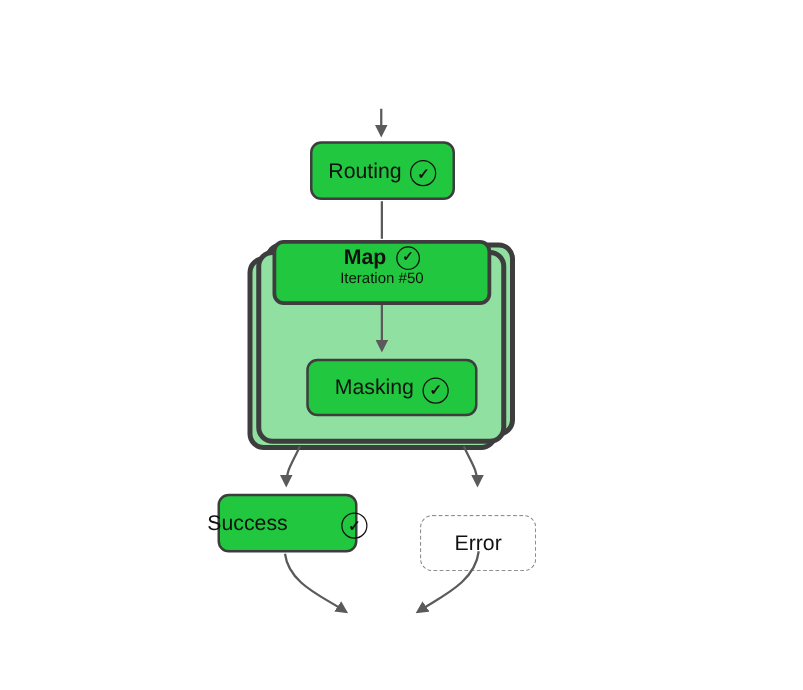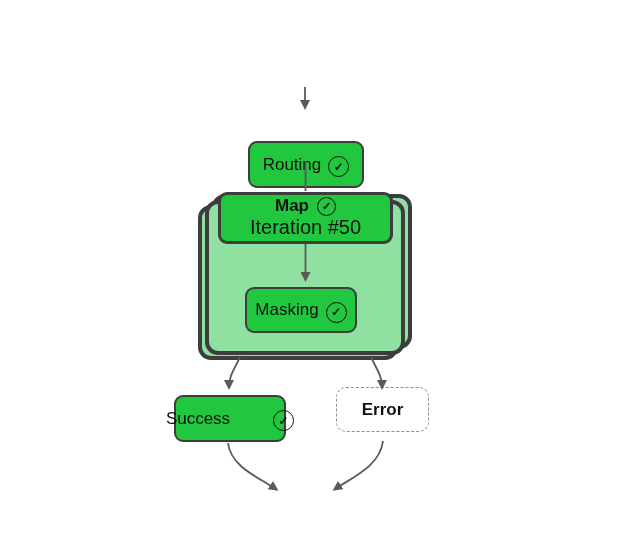--- a/index.html
+++ b/index.html
@@ -41,29 +41,28 @@
     border: 2px solid var(--dark-border, #3d3d3d);
     border-radius: 9px;
     display: flex;
     align-items: center;
     justify-content: center;
     gap: 7px;
     font-size: 17px;
     box-sizing: border-box;
     z-index: 3;
   }
-  .state.routing { left: 248px; top: 113px; width: 116px; height: 47px; margin-top: 28px; }
-  .state.masking { left: 245px; top: 287px; width: 112px; height: 46px; }
+  .state.routing { left: 248px; top: 113px; width: 116px; height: 47px; }
+  .state.masking { left: 245px; top: 287px; width: 137px; height: 46px; }
   .state.success { left: 174px; top: 395px; width: 112px; height: 47px; gap: 43px; }
   .state.error {
-    left: 336px; top: 387px; width: 93px; height: 45px;
+    left: 336px; top: 412px; width: 93px; height: 45px;
     background: #ffffff;
     border: 1.6px dashed var(--error-border, #8f8f8f);
     border-radius: 10px;
-    font-weight: bold;
   }
 
   
   .check {
     width: 21px;
     height: 21px;
     border: 1.8px solid var(--text, #111111);
     border-radius: 50%;
     display: flex;
     align-items: center;
@@ -105,21 +104,21 @@
     line-height: 1.15;
   }
   .map-header .row1 {
     display: flex;
     align-items: center;
     gap: 8px;
     font-weight: bold;
     font-size: 17px;
   }
   .map-header .row1 .check { margin-top: 2px; width: 19px; height: 19px; font-size: 11px; }
-  .map-header .row2 { font-size: 20px; font-weight: normal; }
+  .map-header .row2 { font-size: 12px; font-weight: normal; }
 
   
   svg.edges {
     position: absolute;
     left: 0; top: 0;
     width: 642px; height: 552px;
     z-index: 6;
     pointer-events: none;
   }
   .edge {

